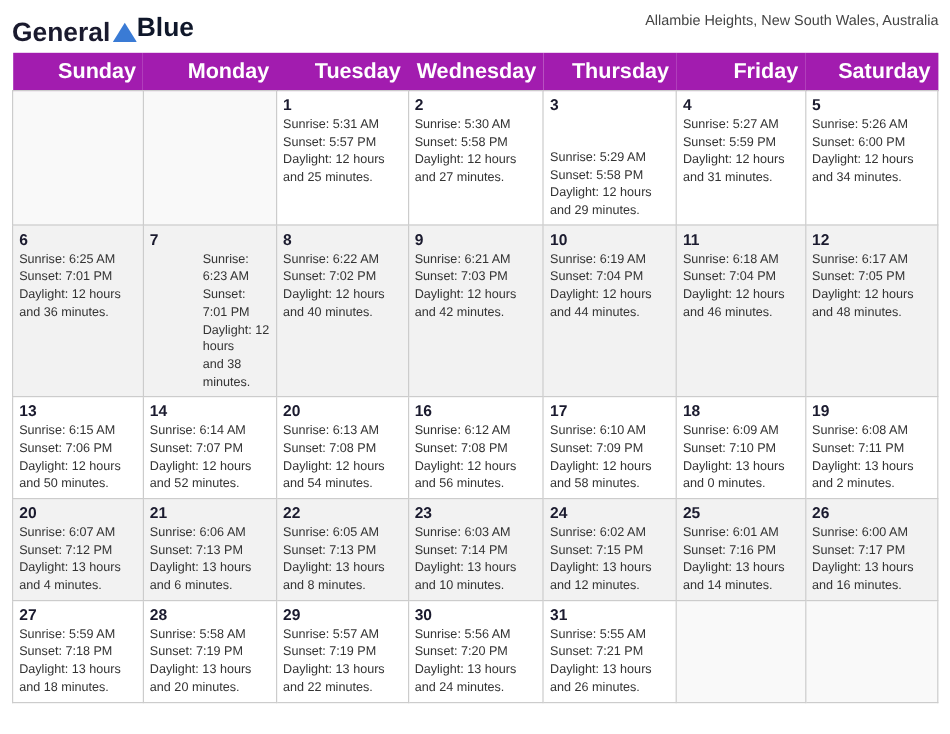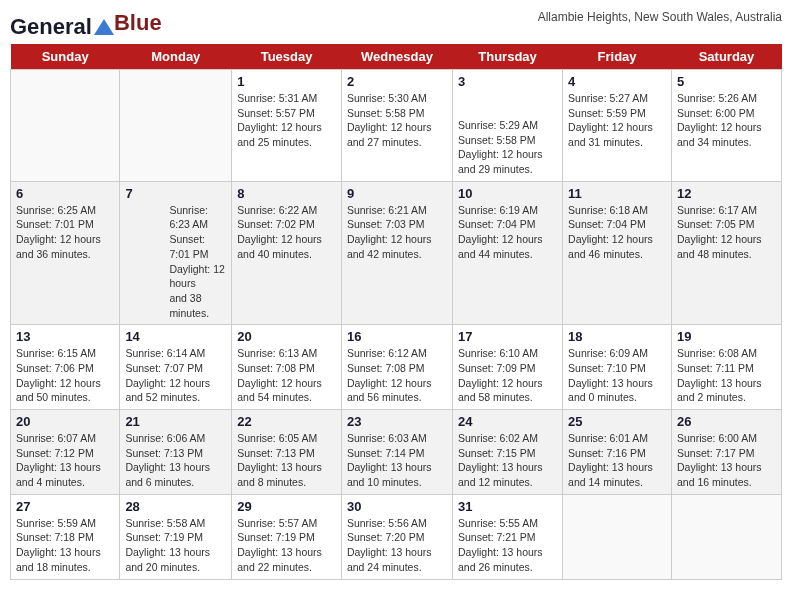--- a/index.html
+++ b/index.html
@@ -34,25 +34,25 @@
     .location-title {
       font-size: 12px;
       color: #444;
     }
     table {
       width: 100%;
       border-collapse: collapse;
       font-size: 11px;
     }
     thead tr th {
-      background-color: #b91c1c;
+      background-color: #a21caf;
       color: #fff;
-      text-align: center;
+      text-align: right;
       padding: 5px 6px;
-      font-size: 13px;
+      font-size: 18px;
       font-weight: bold;
     }
     tbody tr td {
       border: 1px solid #ccc;
       vertical-align: top;
       padding: 4px 5px;
       width: 113px;
       min-height: 70px;
       height: 80px;
     }
@@ -82,21 +82,21 @@
 <body>
 
 <div class="header">
   <div class="logo">
     <div style="display:flex;align-items:center;gap:2px;">
       <span style="font-size:22px;font-weight:bold;color:#1a1a2e;">General</span>
       <svg width="20" height="20" viewBox="0 0 20 20">
         <polygon points="10,2 20,18 0,18" fill="#3a7bd5"></polygon>
       </svg>
     </div>
-    <span style="font-size:22px;font-weight:bold;color:#7f1d1d;margin-top:-4px;">Blue</span>
+    <span style="font-size:22px;font-weight:bold;color:#0f172a;margin-top:-4px;">Blue</span>
   </div>
   <div class="title-block">
     <div class="location-title">Allambie Heights, New South Wales, Australia</div>
   </div>
 </div>
 
 <table>
   <thead>
     <tr>
     <th>Sunday</th>

